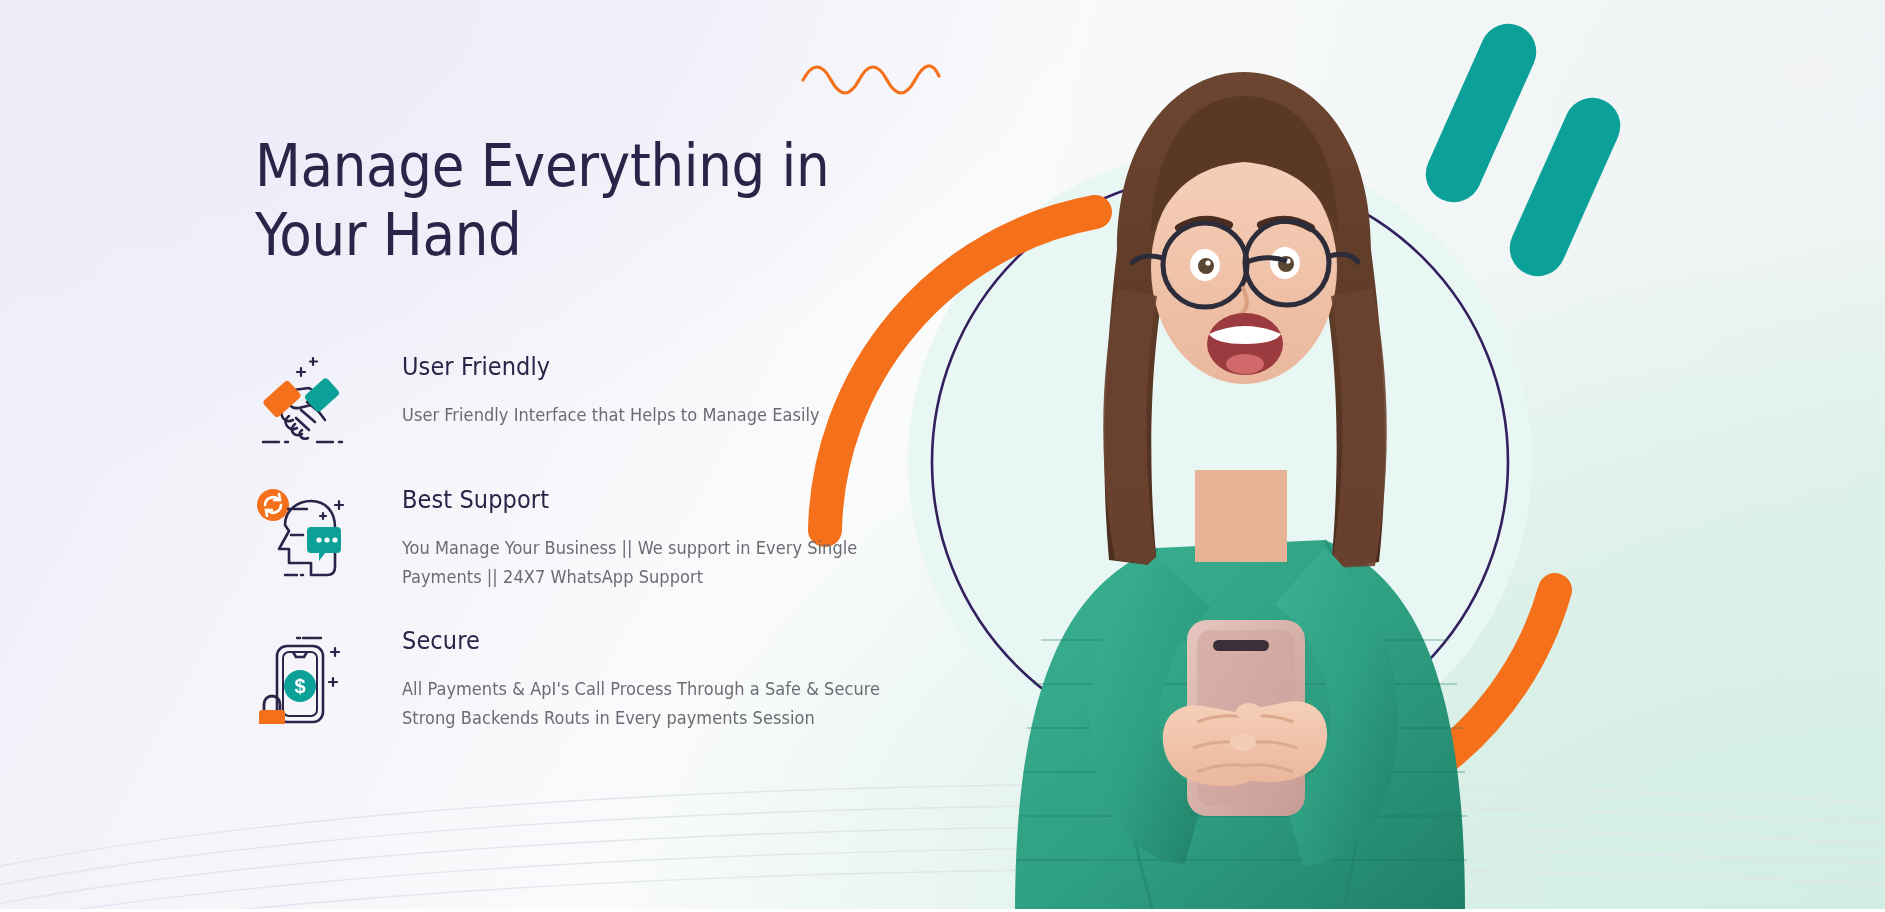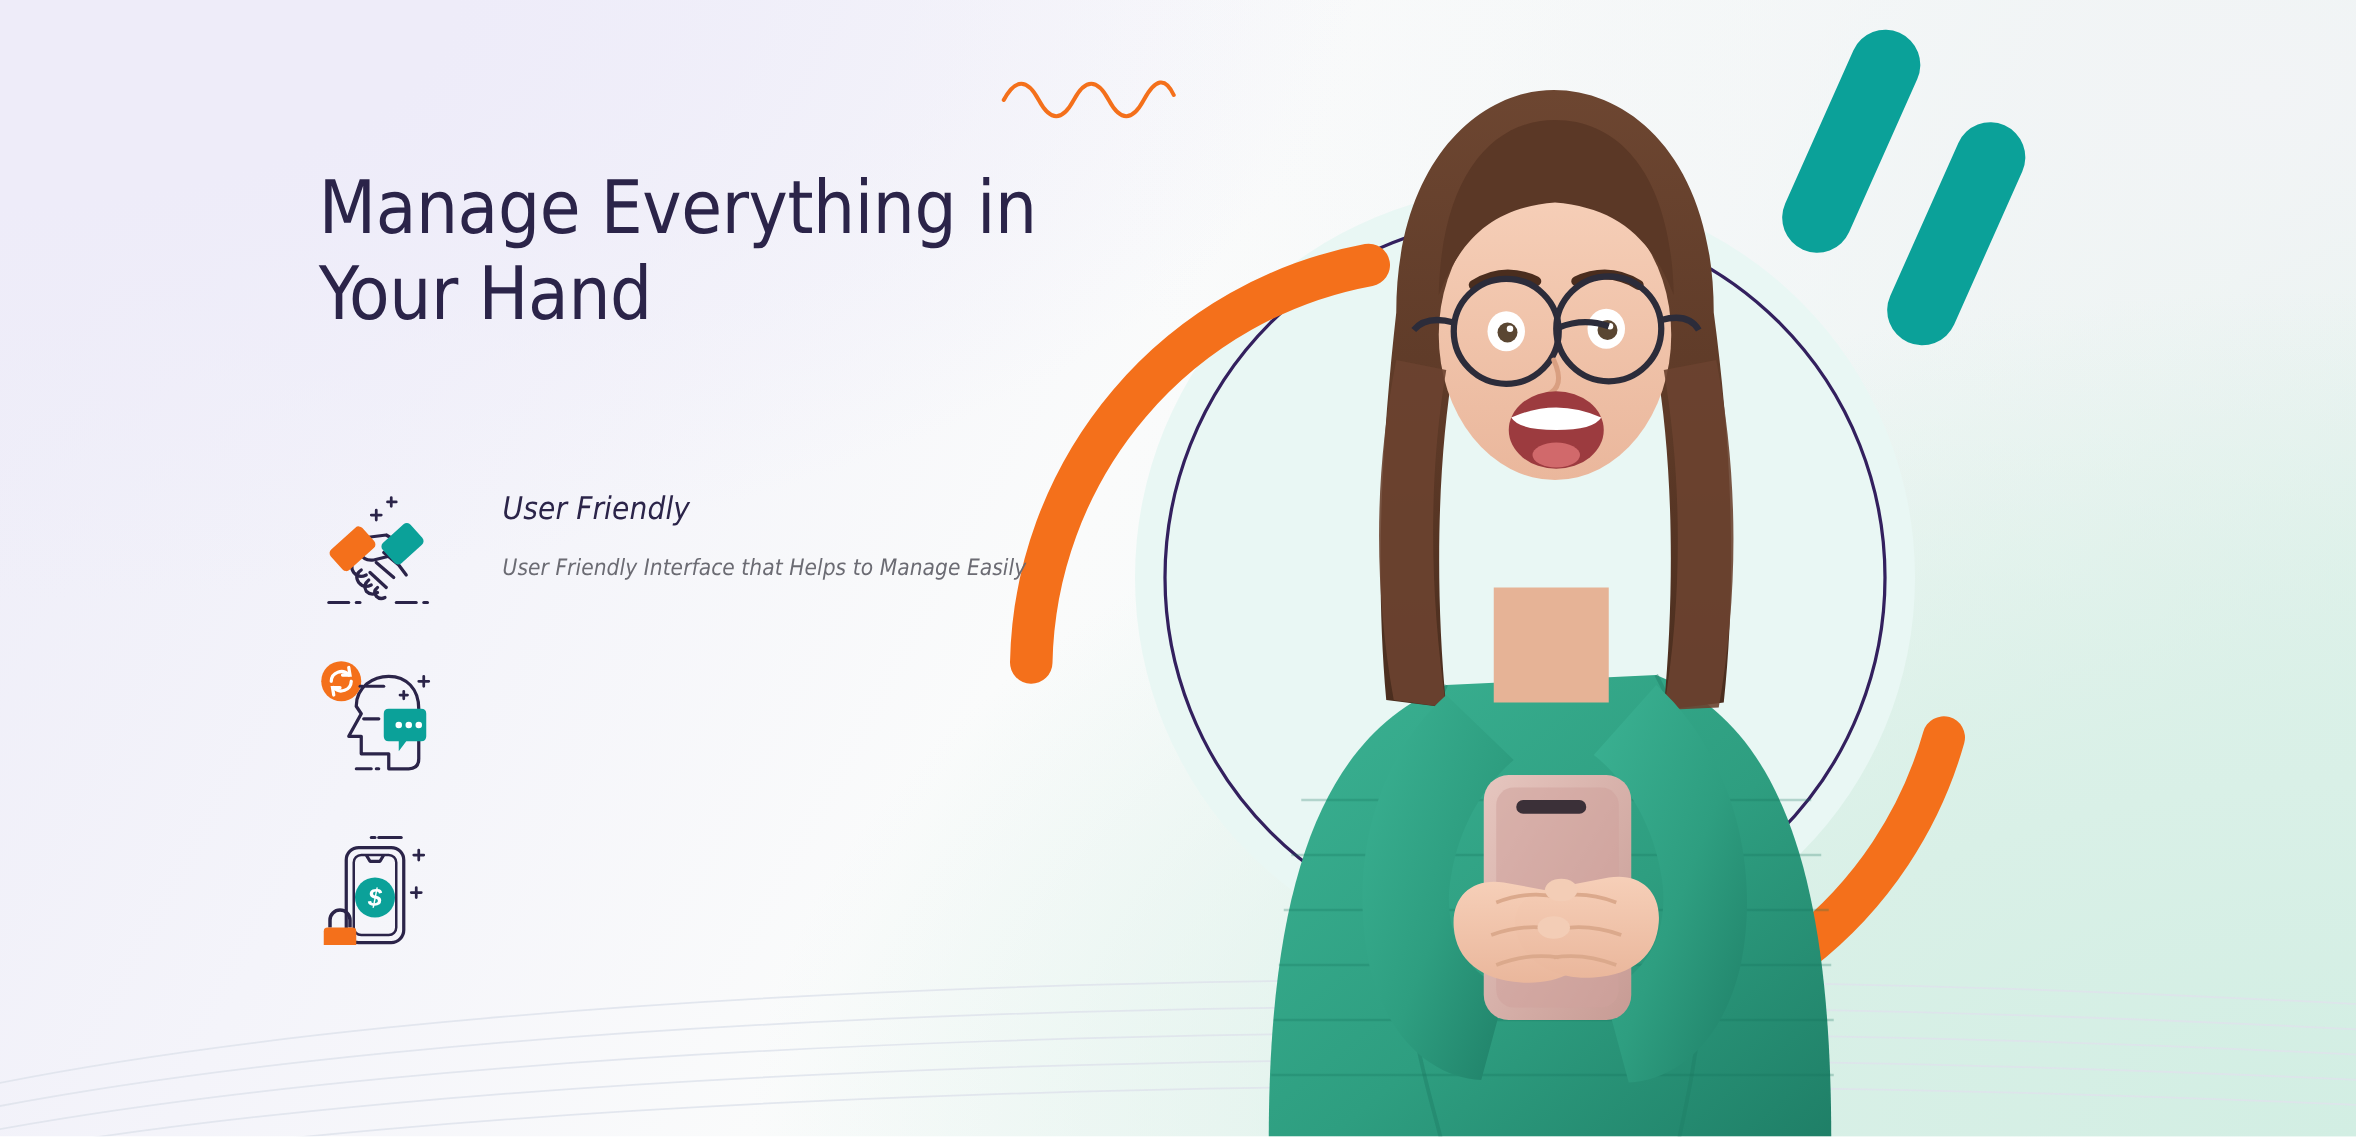--- a/index.html
+++ b/index.html
@@ -31,21 +31,21 @@
   .headline {
     position:absolute; left:255px; top:131px;
     width:640px;
     font-family:"DejaVu Sans Condensed","Liberation Sans", sans-serif;
     font-size:59px; line-height:1.17;
     font-weight:400; letter-spacing:-0.3px;
     color:#2b2449;
     white-space:pre-line;
   }
 
-  .features { position:absolute; left:255px; top:390px; width:700px;font-style:italic; }
+  .features { position:absolute; left:255px; top:350px; width:700px; }
   .feature { position:relative; min-height:100px; margin-bottom:33px; }
   .feature-icon { position:absolute; left:0; top:0; width:92px; height:100px; }
   .feature-body { margin-left:147px; padding-top:2px; }
   .feature-title {
     font-family:"DejaVu Sans Condensed","Liberation Sans", sans-serif;
     font-size:25px; font-weight:400; color:#2b2449;
     letter-spacing:0.1px; margin-bottom:19px;
   }
   .feature-desc {
     font-family:"DejaVu Sans Condensed","Liberation Sans", sans-serif;
@@ -268,20 +268,25 @@
                 <path d="M 33 26 h 2"></path>
               <path d="M 30 92 h 12"></path>
                 <path d="M 46 92 h 2"></path>
             </g>
             <g stroke="#2b2449" stroke-width="2.2" stroke-linecap="round">
               <path d="M 84 18 v 8 M 80 22 h 8"></path>
               <path d="M 68 30 v 6 M 65 33 h 6"></path>
             </g>
           </svg>
         </div>
+        <div class="feature-body">
+          <div class="feature-title">Best Support</div>
+          <div class="feature-desc">You Manage Your Business || We support in Every Single
+Payments || 24X7 WhatsApp Support</div>
+        </div>
       </div>
 
       <div class="feature f3">
         <div class="feature-icon">
           <svg viewBox="0 0 92 100" width="92" height="100">
             <g fill="none" stroke="#2b2449" stroke-width="2.6" stroke-linejoin="round">
               <rect x="22" y="22" width="46" height="76" rx="10"></rect>
               <rect x="28" y="28" width="34" height="64" rx="6" stroke-width="2"></rect>
               <path d="M 38 28 l 3 5 h 8 l 3 -5"></path>
             </g>
@@ -294,17 +299,22 @@
             <g stroke="#2b2449" stroke-width="2.4" stroke-linecap="round">
               <path d="M 48 14 h 18"></path>
                 <path c="" d="M 42 14 h 3"></path>
             </g>
             <g stroke="#2b2449" stroke-width="2.2" stroke-linecap="round">
               <path d="M 80 24 v 8 M 76 28 h 8"></path>
               <path d="M 78 54 v 8 M 74 58 h 8"></path>
             </g>
           </svg>
         </div>
+        <div class="feature-body">
+          <div class="feature-title">Secure</div>
+          <div class="feature-desc">All Payments &amp; ApI's Call Process Through a Safe &amp; Secure
+Strong Backends Routs in Every payments Session</div>
+        </div>
       </div>
 
     </div>
   </div>
 </div>
 
 </body></html>

